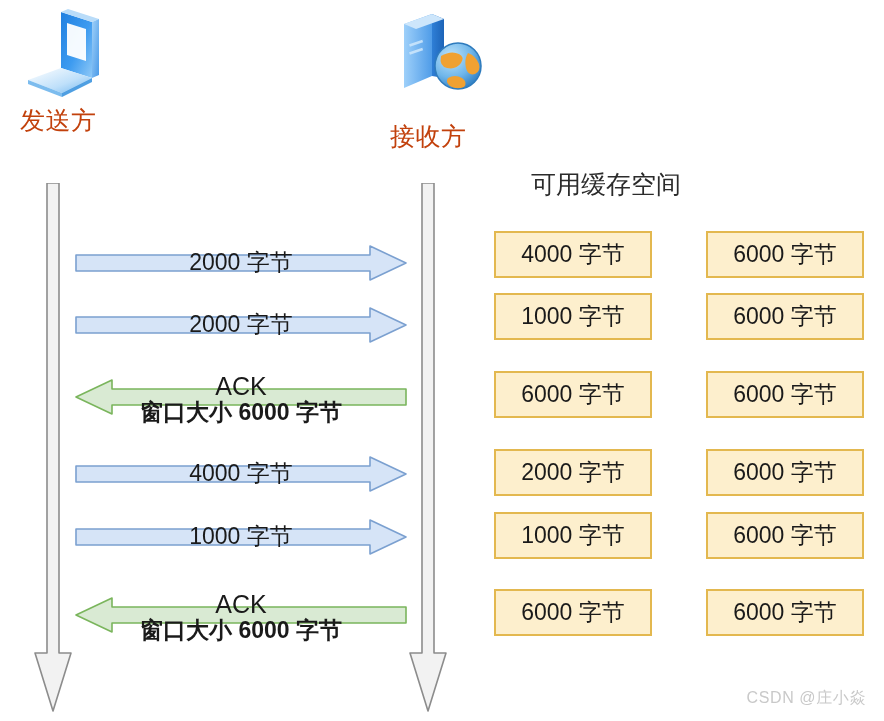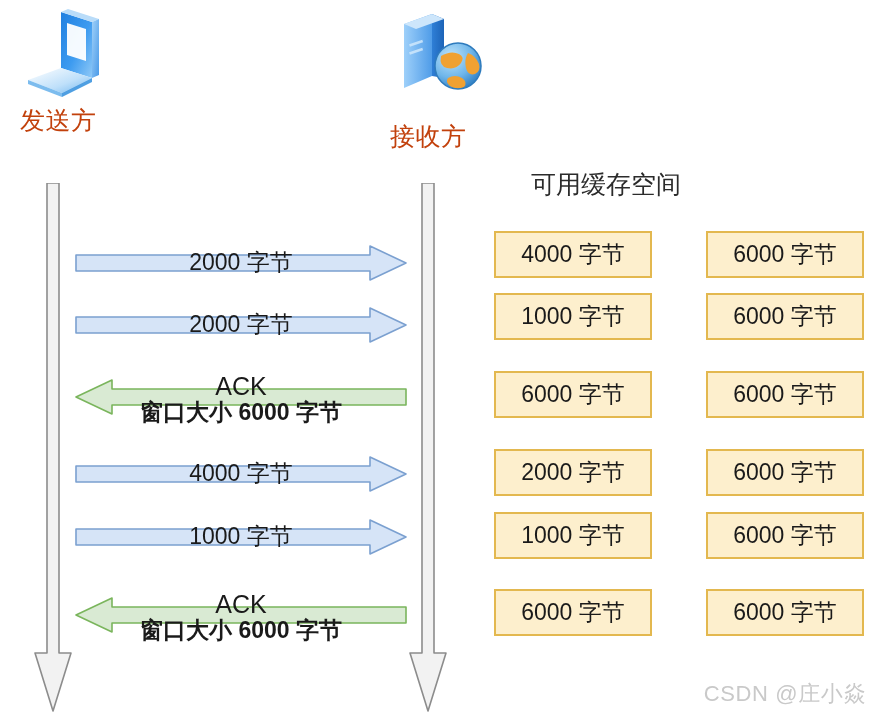--- a/index.html
+++ b/index.html
@@ -93,21 +93,21 @@
     white-space: nowrap;
   }
   .col-buffer { left: 494px; }
   .col-window { left: 706px; }
 
   
   #watermark {
     position: absolute;
     right: 18px;
     bottom: 12px;
-    font-size: 22px;
+    font-size: 16px;
     color: #c9c9c9;
     white-space: nowrap;
     letter-spacing: 0.6px;
   }
 </style>
 </head>
 <body>
 
 <div id="canvas">
 

